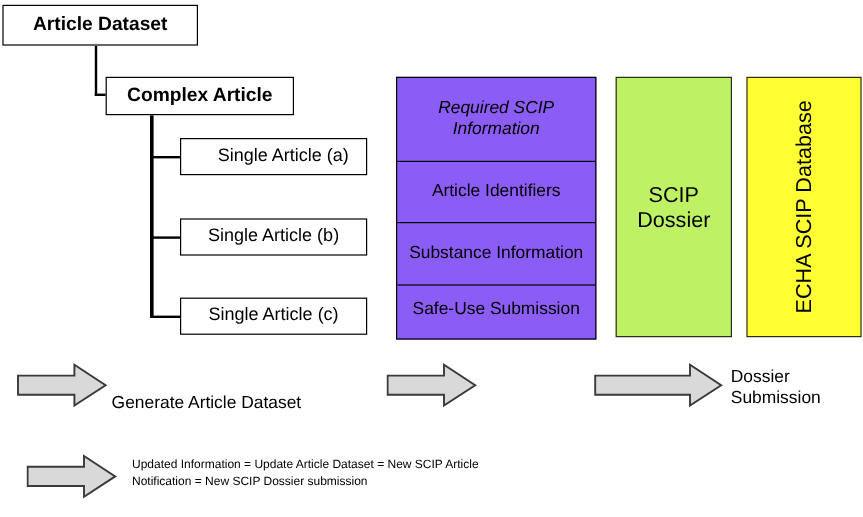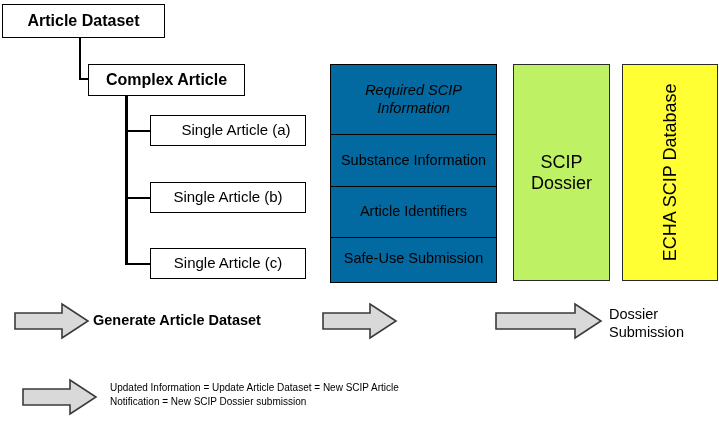--- a/index.html
+++ b/index.html
@@ -48,21 +48,21 @@
   .v1{left:79px;top:38px;width:2px;height:42px;}      
   .h1{left:79px;top:78px;width:11px;height:2px;}      
   .trunk{left:125px;top:96px;width:2.6px;height:168px;} 
   .h-a{left:125px;top:130px;width:27px;height:1.6px;}
   .h-b{left:125px;top:197px;width:27px;height:1.6px;}
   .h-c{left:125px;top:263px;width:27px;height:1.6px;}
 
   
   .table{
     position:absolute;left:330px;top:64px;width:167px;height:219px;
-    box-sizing:border-box;border:1.6px solid #000;background:#0369a1;
+    box-sizing:border-box;border:1.6px solid #000;background:#8b5cf6;
   }
   .trow{
     box-sizing:border-box;
     width:100%;
     display:flex;align-items:center;justify-content:center;
     text-align:center;
     font-size:14.5px;
     line-height:1.18;
     border-bottom:1.6px solid #000;
   }
@@ -94,21 +94,21 @@
   .arrow svg{display:block;}
 
   
   .caption{
     position:absolute;
     font-size:14.5px;
     line-height:1.22;
     white-space:pre-line;
     text-align:left;
   }
-  .cap1{left:93px;top:312px;font-weight:bold;}
+  .cap1{left:93px;top:328px;}
   .cap2{left:408px;top:306px;}
   .cap3{left:609px;top:306px;}
   .cap4{left:110px;top:381px;font-size:10px;line-height:1.35;}
 </style>
 </head>
 <body>
 
 <div class="stage">
 
   <div class="line v1"></div>
@@ -135,25 +135,25 @@
   </div>
 
   <div class="box tree-leaf leaf-c">
     <span>Single Article (c)</span>
   </div>
 
   <div class="table">
     <div class="trow trow-head">
       <span>Required SCIP Information</span>
     </div>
+    <div class="trow trow-1">
+      <span>Article Identifiers</span>
+    </div>
     <div class="trow trow-2">
       <span>Substance Information</span>
-    </div>
-    <div class="trow trow-1">
-      <span>Article Identifiers</span>
     </div>
     <div class="trow trow-3">
       <span>Safe-Use Submission</span>
     </div>
   </div>
 
   <div class="box dossier">
     <span>SCIP Dossier</span>
   </div>
 

